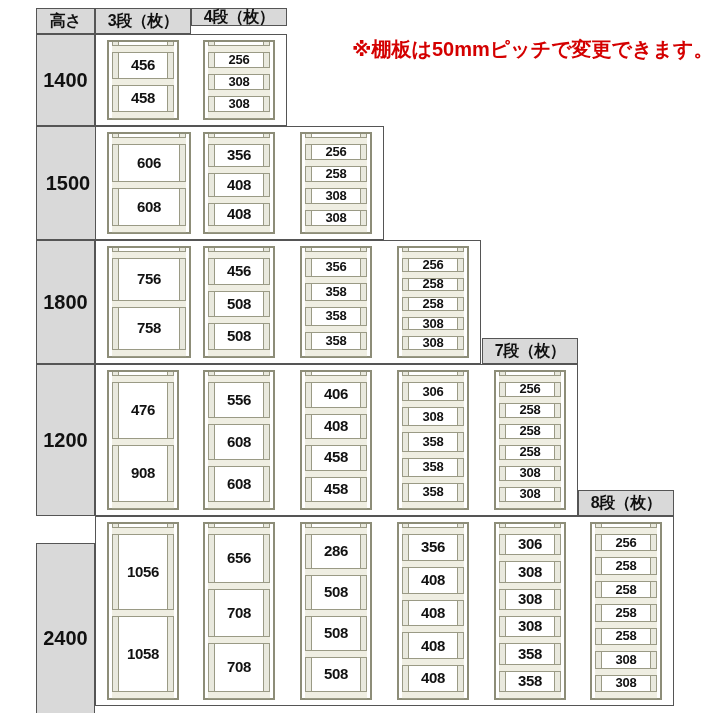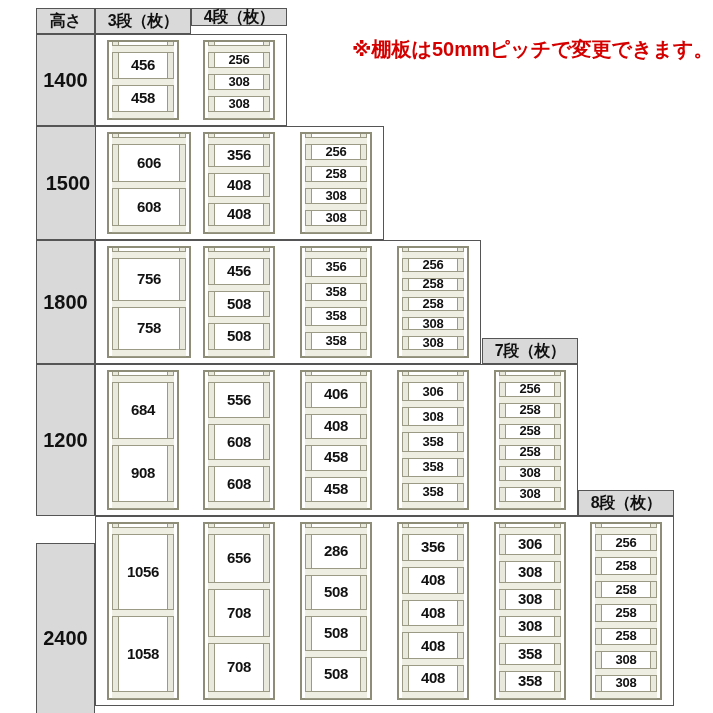--- a/index.html
+++ b/index.html
@@ -191,21 +191,21 @@
       <div class="slabel" style="font-size: 13px; top: 47.94px;">258</div>
       <div class="slabel" style="font-size: 13px; top: 67.54px;">308</div>
       <div class="slabel" style="font-size: 13px; top: 87.14px;">308</div>
     </div>
     <div class="unit" style="left: 107px; top: 370px; width: 72px; height: 140px;">
       <div class="post l"></div>
       <div class="post r"></div>
       <div class="shelf" style="top: 3px; height: 8px;"></div>
       <div class="shelf" style="top: 66px; height: 8px;"></div>
       <div class="shelf" style="top: 129px; height: 8px;"></div>
-      <div class="slabel" style="font-size: 15px; top: 29.2px;">684</div>
+      <div class="slabel" style="font-size: 15px; top: 29.2px;">476</div>
       <div class="slabel" style="font-size: 15px; top: 92.2px;">908</div>
     </div>
     <div class="unit" style="left: 203px; top: 370px; width: 72px; height: 140px;">
       <div class="post l"></div>
       <div class="post r"></div>
       <div class="shelf" style="top: 3px; height: 8px;"></div>
       <div class="shelf" style="top: 45px; height: 8px;"></div>
       <div class="shelf" style="top: 87px; height: 8px;"></div>
       <div class="shelf" style="top: 129px; height: 8px;"></div>
       <div class="slabel" style="font-size: 15px; top: 18.7px;">556</div>

